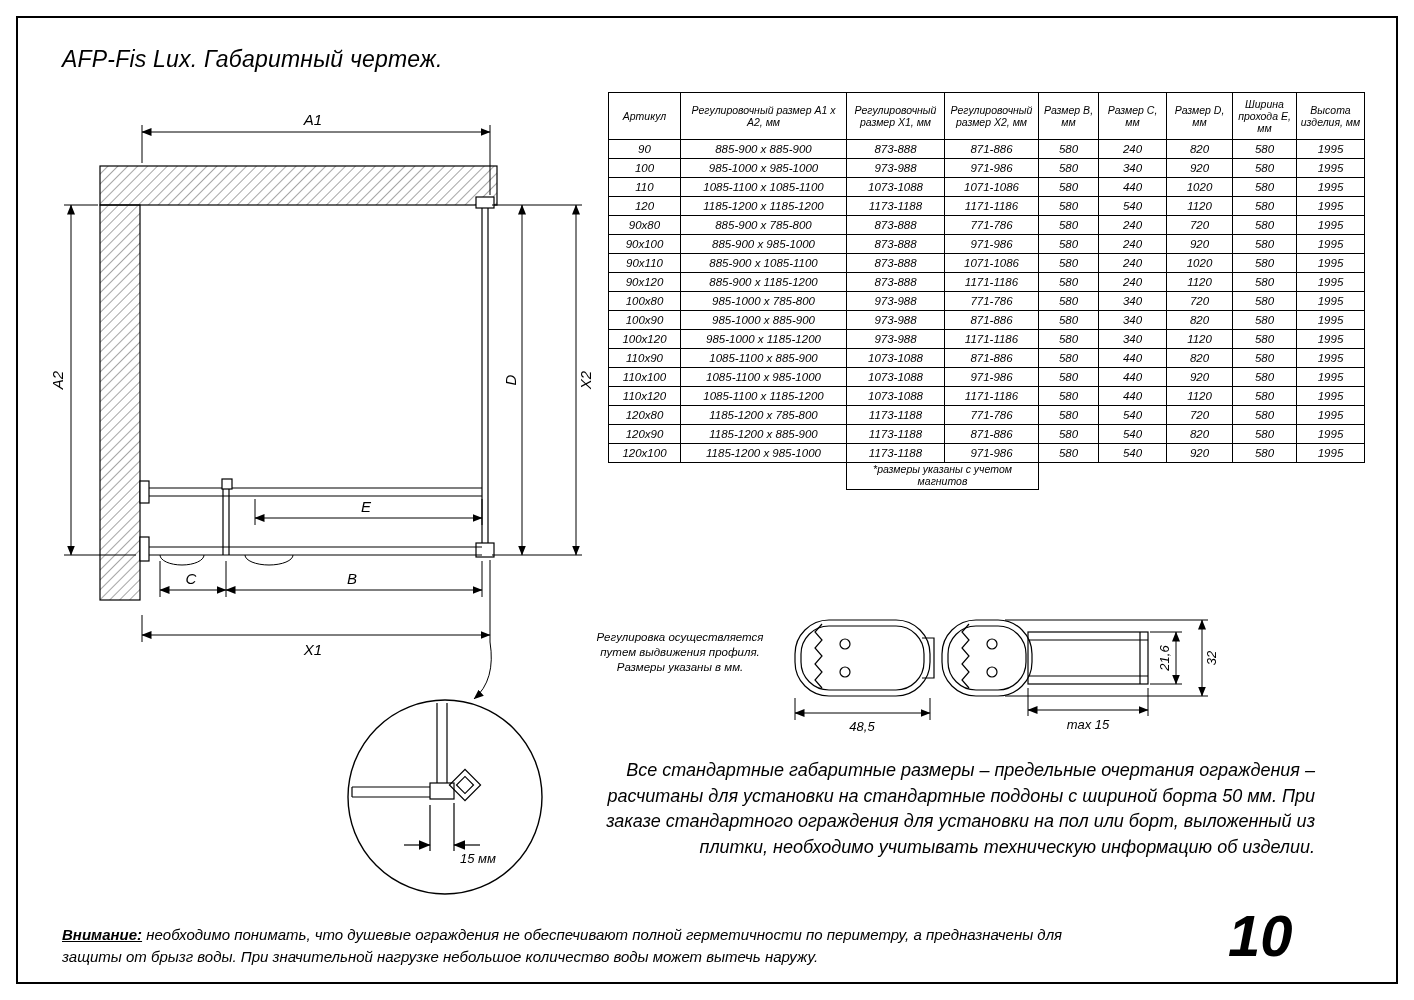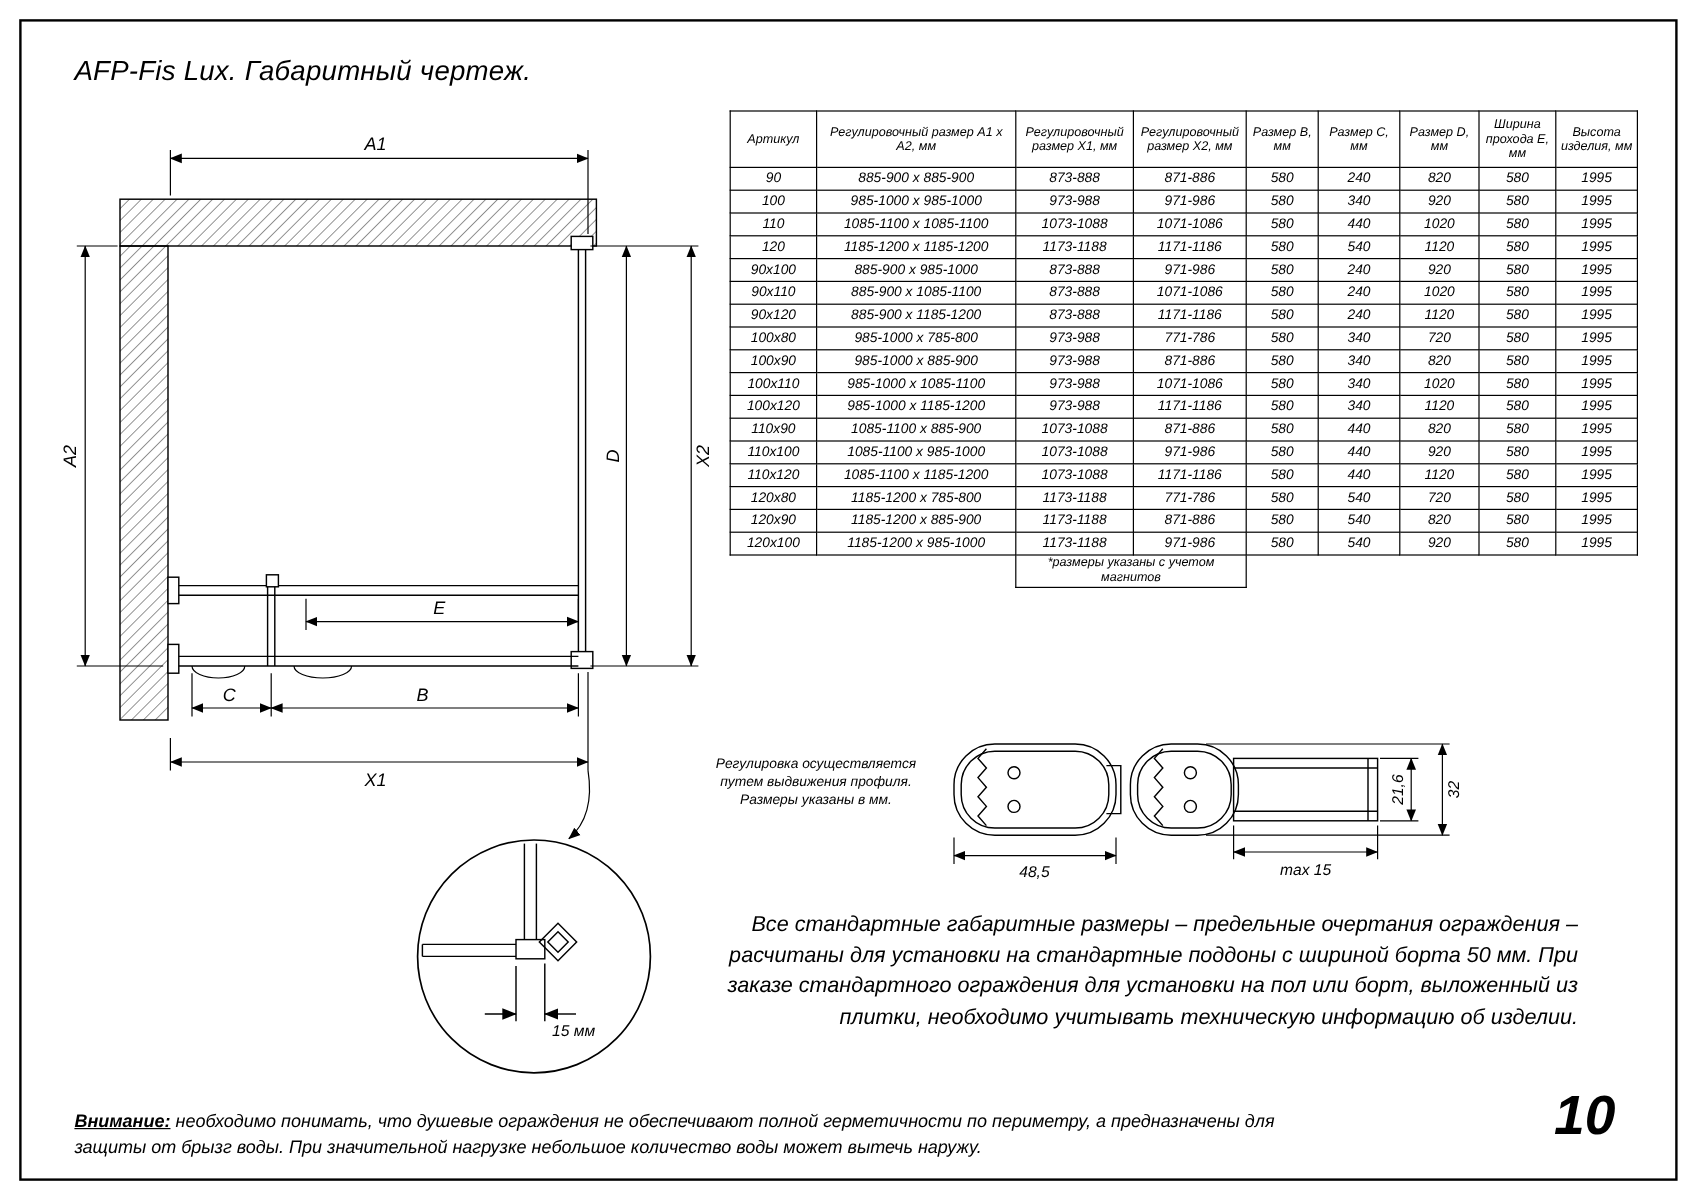--- a/index.html
+++ b/index.html
@@ -45,22 +45,22 @@
   .paragraph {
     position: absolute; left: 597px; top: 758px; width: 718px;
     font-size: 18px; font-style: italic; line-height: 1.42; text-align: right;
   }
   .warning {
     position: absolute; left: 62px; top: 924px; width: 1015px;
     font-size: 15px; font-style: italic; line-height: 1.45;
   }
   .warning .wl { font-weight: bold; text-decoration: underline; }
   .page-num {
-    position: absolute; left: 1295px; top: 902px;
-    font-size: 46px; font-style: italic; font-weight: bold;
+    position: absolute; left: 1228px; top: 902px;
+    font-size: 58px; font-style: italic; font-weight: bold;
   }
 </style>
 </head>
 <body>
 
 <div class="frame"></div>
 
 <div class="title">AFP-Fis Lux. Габаритный чертеж.</div>
 
 <svg class="drawing-svg" width="580" height="840" viewBox="0 0 580 840">
@@ -224,20 +224,31 @@
         <td>1185-1200 x 1185-1200</td>
         <td>1173-1188</td>
         <td>1171-1186</td>
         <td>580</td>
         <td>540</td>
         <td>1120</td>
         <td>580</td>
         <td>1995</td>
       </tr>
       <tr>
+        <td>90x80</td>
+        <td>885-900 x 785-800</td>
+        <td>873-888</td>
+        <td>771-786</td>
+        <td>580</td>
+        <td>240</td>
+        <td>720</td>
+        <td>580</td>
+        <td>1995</td>
+      </tr>
+      <tr>
         <td>90x100</td>
         <td>885-900 x 985-1000</td>
         <td>873-888</td>
         <td>971-986</td>
         <td>580</td>
         <td>240</td>
         <td>920</td>
         <td>580</td>
         <td>1995</td>
       </tr>
@@ -275,31 +286,20 @@
         <td>1995</td>
       </tr>
       <tr>
         <td>100x90</td>
         <td>985-1000 x 885-900</td>
         <td>973-988</td>
         <td>871-886</td>
         <td>580</td>
         <td>340</td>
         <td>820</td>
-        <td>580</td>
-        <td>1995</td>
-      </tr>
-      <tr>
-        <td>100x110</td>
-        <td>985-1000 x 1085-1100</td>
-        <td>973-988</td>
-        <td>1071-1086</td>
-        <td>580</td>
-        <td>340</td>
-        <td>1020</td>
         <td>580</td>
         <td>1995</td>
       </tr>
       <tr>
         <td>100x120</td>
         <td>985-1000 x 1185-1200</td>
         <td>973-988</td>
         <td>1171-1186</td>
         <td>580</td>
         <td>340</td>

